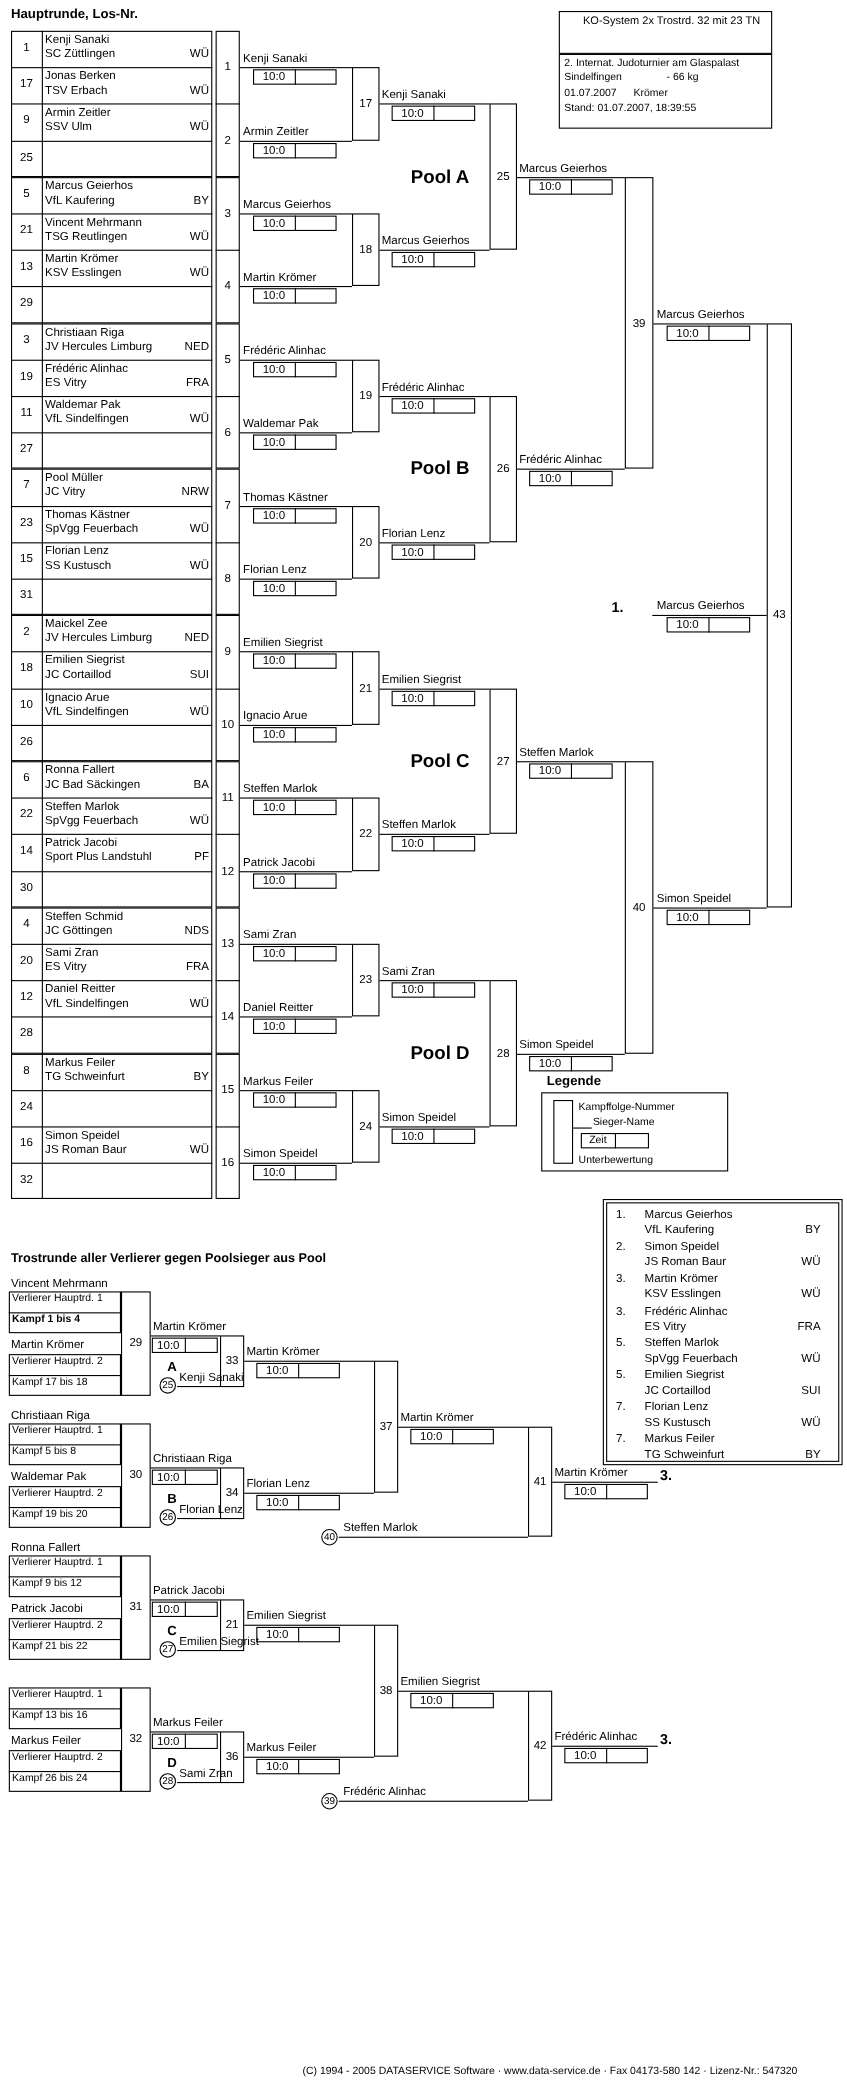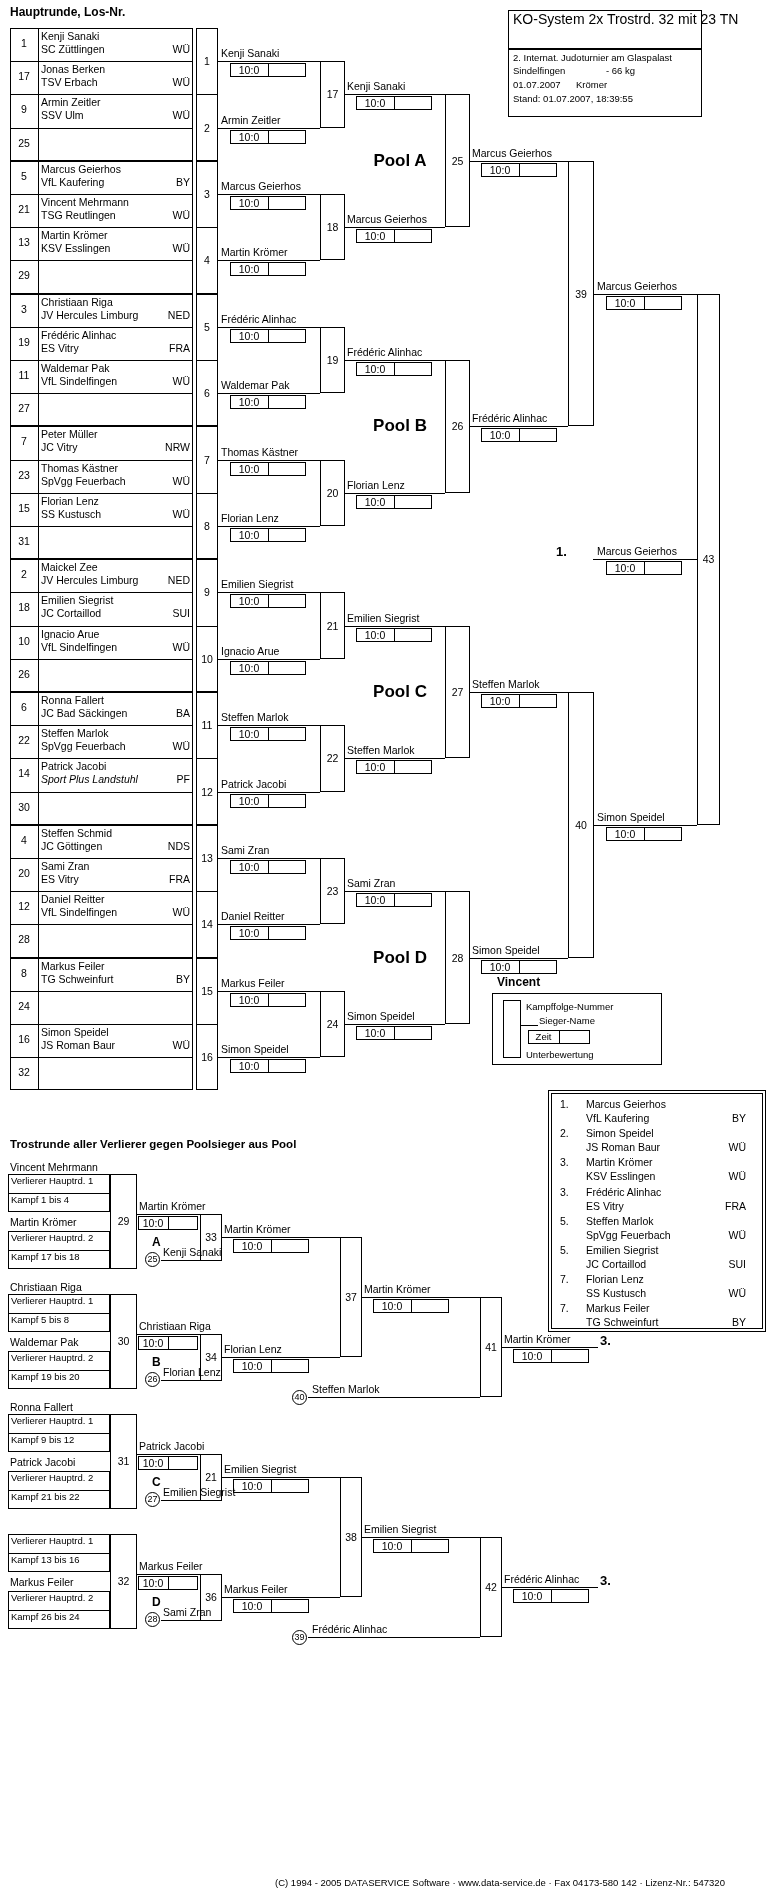--- a/index.html
+++ b/index.html
@@ -16,21 +16,21 @@
 .b{font-weight:bold}
 .right{text-align:right}
 .circ{border:1px solid #000;border-radius:50%;font-size:9px;line-height:13px;text-align:center;white-space:nowrap}
 </style>
 </head>
 <body>
 
 <div id="stage">
     <div class="txt b" style="left: 10px; top: 6px; width: 220px; font-size: 12px; line-height: 13px;">Hauptrunde, Los-Nr.</div>
     <div class="box" style="left: 508px; top: 10px; width: 194px; height: 39px;"></div>
-    <div class="txt" style="left: 513px; top: 14px; width: 186px; font-size: 14px; text-align: right;">KO-System 2x Trostrd. 32 mit 23 TN</div>
+    <div class="txt" style="left: 530px; top: 14px; width: 186px; font-size: 10px;">KO-System 2x Trostrd. 32 mit 23 TN</div>
     <div class="box" style="left: 508px; top: 49px; width: 194px; height: 68px;"></div>
     <div class="txs" style="left: 513px; top: 53px; width: 186px;">2. Internat. Judoturnier am Glaspalast</div>
     <div class="txs" style="left: 513px; top: 66px; width: 100px;">Sindelfingen</div>
     <div class="txs" style="left: 606px; top: 66px; width: 60px;">- 66 kg</div>
     <div class="txs" style="left: 513px; top: 80px; width: 70px;">01.07.2007</div>
     <div class="txs" style="left: 576px; top: 80px; width: 60px;">Krömer</div>
     <div class="txs" style="left: 513px; top: 94px; width: 180px;">Stand: 01.07.2007, 18:39:55</div>
     <div class="box" style="left: 10px; top: 28px; width: 183px; height: 132.8px;"></div>
     <div class="vl" style="left: 38px; top: 28px; width: 1px; height: 132.8px;"></div>
     <div class="hl" style="left: 10px; top: 61.2px; width: 183px; height: 1px;"></div>
@@ -129,21 +129,21 @@
     <div class="txt right" style="left: 128px; top: 342.8px; width: 62px;">FRA</div>
     <div class="txt num" style="left: 10px; top: 370px; width: 28px;">11</div>
     <div class="txt" style="left: 41px; top: 363px; width: 148px;">Waldemar Pak</div>
     <div class="txt" style="left: 41px; top: 376px; width: 112px;">VfL Sindelfingen</div>
     <div class="txt right" style="left: 128px; top: 376px; width: 62px;">WÜ</div>
     <div class="txt num" style="left: 10px; top: 403.2px; width: 28px;">27</div>
     <div class="txt" style="left: 41px; top: 396.2px; width: 148px;"></div>
     <div class="txt" style="left: 41px; top: 409.2px; width: 112px;"></div>
     <div class="txt right" style="left: 128px; top: 409.2px; width: 62px;"></div>
     <div class="txt num" style="left: 10px; top: 436.4px; width: 28px;">7</div>
-    <div class="txt" style="left: 41px; top: 429.4px; width: 148px;">Peter Müller</div>
+    <div class="txt" style="left: 41px; top: 429.4px; width: 148px;">Pool Müller</div>
     <div class="txt" style="left: 41px; top: 442.4px; width: 112px;">JC Vitry</div>
     <div class="txt right" style="left: 128px; top: 442.4px; width: 62px;">NRW</div>
     <div class="txt num" style="left: 10px; top: 469.6px; width: 28px;">23</div>
     <div class="txt" style="left: 41px; top: 462.6px; width: 148px;">Thomas Kästner</div>
     <div class="txt" style="left: 41px; top: 475.6px; width: 112px;">SpVgg Feuerbach</div>
     <div class="txt right" style="left: 128px; top: 475.6px; width: 62px;">WÜ</div>
     <div class="txt num" style="left: 10px; top: 502.8px; width: 28px;">15</div>
     <div class="txt" style="left: 41px; top: 495.8px; width: 148px;">Florian Lenz</div>
     <div class="txt" style="left: 41px; top: 508.8px; width: 112px;">SS Kustusch</div>
     <div class="txt right" style="left: 128px; top: 508.8px; width: 62px;">WÜ</div>
@@ -170,21 +170,21 @@
     <div class="txt num" style="left: 10px; top: 702px; width: 28px;">6</div>
     <div class="txt" style="left: 41px; top: 695px; width: 148px;">Ronna Fallert</div>
     <div class="txt" style="left: 41px; top: 708px; width: 112px;">JC Bad Säckingen</div>
     <div class="txt right" style="left: 128px; top: 708px; width: 62px;">BA</div>
     <div class="txt num" style="left: 10px; top: 735.2px; width: 28px;">22</div>
     <div class="txt" style="left: 41px; top: 728.2px; width: 148px;">Steffen Marlok</div>
     <div class="txt" style="left: 41px; top: 741.2px; width: 112px;">SpVgg Feuerbach</div>
     <div class="txt right" style="left: 128px; top: 741.2px; width: 62px;">WÜ</div>
     <div class="txt num" style="left: 10px; top: 768.4px; width: 28px;">14</div>
     <div class="txt" style="left: 41px; top: 761.4px; width: 148px;">Patrick Jacobi</div>
-    <div class="txt" style="left: 41px; top: 774.4px; width: 112px; font-style: italic;">Sport Plus Landstuhl</div>
+    <div class="txt" style="left: 41px; top: 774.4px; width: 112px;">Sport Plus Landstuhl</div>
     <div class="txt right" style="left: 128px; top: 774.4px; width: 62px;">PF</div>
     <div class="txt num" style="left: 10px; top: 801.6px; width: 28px;">30</div>
     <div class="txt" style="left: 41px; top: 794.6px; width: 148px;"></div>
     <div class="txt" style="left: 41px; top: 807.6px; width: 112px;"></div>
     <div class="txt right" style="left: 128px; top: 807.6px; width: 62px;"></div>
     <div class="txt num" style="left: 10px; top: 834.8px; width: 28px;">4</div>
     <div class="txt" style="left: 41px; top: 827.8px; width: 148px;">Steffen Schmid</div>
     <div class="txt" style="left: 41px; top: 840.8px; width: 112px;">JC Göttingen</div>
     <div class="txt right" style="left: 128px; top: 840.8px; width: 62px;">NDS</div>
     <div class="txt num" style="left: 10px; top: 868px; width: 28px;">20</div>
@@ -414,21 +414,21 @@
     <div class="vl" style="left: 644px; top: 826.8px; width: 1px; height: 14px;"></div>
     <div class="txt num" style="left: 606px; top: 828.8px; width: 38px;">10:0</div>
     <div class="box" style="left: 697px; top: 293.6px; width: 23px; height: 531.2px;"></div>
     <div class="txt num" style="left: 697px; top: 554.2px; width: 23px;">43</div>
     <div class="hl" style="left: 593px; top: 559.2px; width: 104px; height: 1px;"></div>
     <div class="txt b" style="left: 556px; top: 545.2px; width: 30px; font-size: 13px; line-height: 14px;">1.</div>
     <div class="txt" style="left: 597px; top: 546.2px; width: 130px;">Marcus Geierhos</div>
     <div class="box" style="left: 606px; top: 561.2px; width: 76px; height: 14px;"></div>
     <div class="vl" style="left: 644px; top: 561.2px; width: 1px; height: 14px;"></div>
     <div class="txt num" style="left: 606px; top: 563.2px; width: 38px;">10:0</div>
-    <div class="txt b" style="left: 497px; top: 976px; width: 80px; font-size: 12px; line-height: 13px;">Vincent</div>
+    <div class="txt b" style="left: 497px; top: 976px; width: 80px; font-size: 12px; line-height: 13px;">Legende</div>
     <div class="box" style="left: 492px; top: 993px; width: 170px; height: 72px;"></div>
     <div class="box" style="left: 503px; top: 1000px; width: 18px; height: 58px;"></div>
     <div class="hl" style="left: 521px; top: 1025px; width: 17px; height: 1px;"></div>
     <div class="txs" style="left: 526px; top: 1002px; width: 132px;">Kampffolge-Nummer</div>
     <div class="txs" style="left: 539px; top: 1016px; width: 100px;">Sieger-Name</div>
     <div class="box" style="left: 528px; top: 1030px; width: 62px; height: 14px;"></div>
     <div class="vl" style="left: 559px; top: 1030px; width: 1px; height: 14px;"></div>
     <div class="txs num" style="left: 528px; top: 1032px; width: 31px;">Zeit</div>
     <div class="txs" style="left: 526px; top: 1050px; width: 130px;">Unterbewertung</div>
     <div class="box" style="left: 548px; top: 1090px; width: 218px; height: 242px;"></div>
@@ -463,21 +463,21 @@
     <div class="txt right" style="left: 700px; top: 1288.2px; width: 46px;">WÜ</div>
     <div class="txt" style="left: 560px; top: 1303.4px; width: 26px;">7.</div>
     <div class="txt" style="left: 586px; top: 1303.4px; width: 140px;">Markus Feiler</div>
     <div class="txt" style="left: 586px; top: 1317.4px; width: 140px;">TG Schweinfurt</div>
     <div class="txt right" style="left: 700px; top: 1317.4px; width: 46px;">BY</div>
     <div class="txt b" style="left: 10px; top: 1138px; width: 420px; font-size: 11.5px; line-height: 12px;">Trostrunde aller Verlierer gegen Poolsieger aus Pool</div>
     <div class="txt" style="left: 10px; top: 1162px; width: 130px;">Vincent Mehrmann</div>
     <div class="box" style="left: 8px; top: 1174px; width: 102px; height: 38px;"></div>
     <div class="hl" style="left: 8px; top: 1193px; width: 102px; height: 1px;"></div>
     <div class="txs" style="left: 11px; top: 1176px; width: 96px;">Verlierer Hauptrd. 1</div>
-    <div class="txs" style="left: 11px; top: 1195px; width: 96px;">Kampf 1 bis 4</div>
+    <div class="txs" style="left: 11px; top: 1195px; width: 96px; font-weight: bold;">Kampf 1 bis 4</div>
     <div class="box" style="left: 110px; top: 1174px; width: 27px; height: 95px;"></div>
     <div class="txt num" style="left: 110px; top: 1216px; width: 27px;">29</div>
     <div class="txt" style="left: 10px; top: 1217px; width: 98px;">Martin Krömer</div>
     <div class="box" style="left: 8px; top: 1231px; width: 102px; height: 38px;"></div>
     <div class="hl" style="left: 8px; top: 1250px; width: 102px; height: 1px;"></div>
     <div class="txs" style="left: 11px; top: 1233px; width: 96px;">Verlierer Hauptrd. 2</div>
     <div class="txs" style="left: 11px; top: 1252px; width: 96px;">Kampf 17 bis 18</div>
     <div class="hl" style="left: 137px; top: 1214px; width: 63px; height: 1px;"></div>
     <div class="txt" style="left: 139px; top: 1201px; width: 100px;">Martin Krömer</div>
     <div class="box" style="left: 138px; top: 1216px; width: 60px; height: 14px;"></div>

